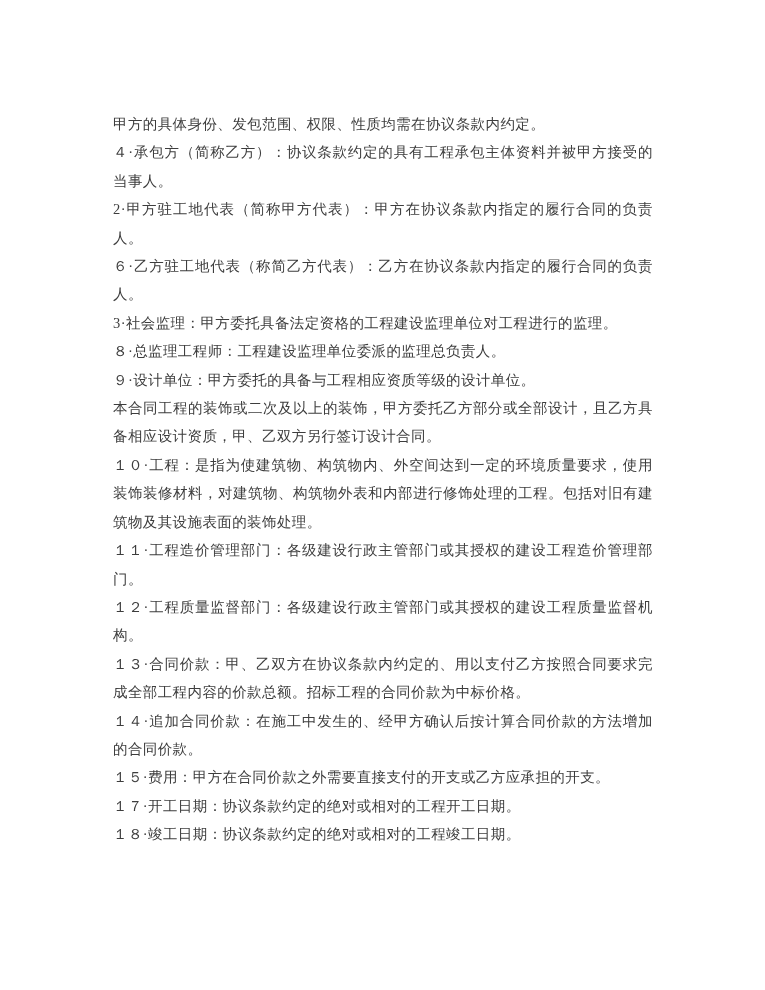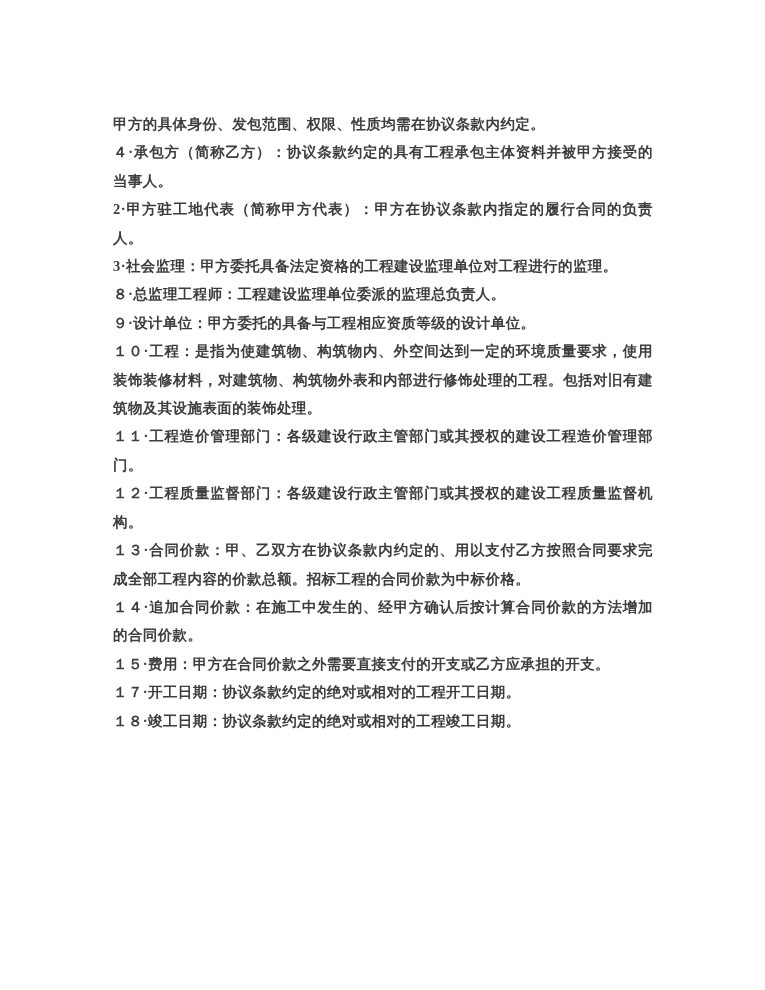--- a/index.html
+++ b/index.html
@@ -23,35 +23,37 @@
     }
     .content p {
       margin: 0;
       padding: 0;
       font-size: 14.5px;
       line-height: 28.4px;
       color: #3d3d3d;
       text-align: justify;
       text-justify: inter-character;
       letter-spacing: 0.4px;
-      font-weight: 700;
+      font-weight: 400;
       word-break: break-all;
     }
   </style>
 </head>
 <body>
 
 <div class="page">
   <div class="content">
     <p>甲方的具体身份、发包范围、权限、性质均需在协议条款内约定。</p>
     <p>４·承包方（简称乙方）：协议条款约定的具有工程承包主体资料并被甲方接受的当事人。</p>
     <p>2·甲方驻工地代表（简称甲方代表）：甲方在协议条款内指定的履行合同的负责人。</p>
+    <p>６·乙方驻工地代表（称简乙方代表）：乙方在协议条款内指定的履行合同的负责人。</p>
     <p>3·社会监理：甲方委托具备法定资格的工程建设监理单位对工程进行的监理。</p>
     <p>８·总监理工程师：工程建设监理单位委派的监理总负责人。</p>
     <p>９·设计单位：甲方委托的具备与工程相应资质等级的设计单位。</p>
+    <p>本合同工程的装饰或二次及以上的装饰，甲方委托乙方部分或全部设计，且乙方具备相应设计资质，甲、乙双方另行签订设计合同。</p>
     <p>１０·工程：是指为使建筑物、构筑物内、外空间达到一定的环境质量要求，使用装饰装修材料，对建筑物、构筑物外表和内部进行修饰处理的工程。包括对旧有建筑物及其设施表面的装饰处理。</p>
     <p>１１·工程造价管理部门：各级建设行政主管部门或其授权的建设工程造价管理部门。</p>
     <p>１２·工程质量监督部门：各级建设行政主管部门或其授权的建设工程质量监督机构。</p>
     <p>１３·合同价款：甲、乙双方在协议条款内约定的、用以支付乙方按照合同要求完成全部工程内容的价款总额。招标工程的合同价款为中标价格。</p>
     <p>１４·追加合同价款：在施工中发生的、经甲方确认后按计算合同价款的方法增加的合同价款。</p>
     <p>１５·费用：甲方在合同价款之外需要直接支付的开支或乙方应承担的开支。</p>
     <p>１７·开工日期：协议条款约定的绝对或相对的工程开工日期。</p>
     <p>１８·竣工日期：协议条款约定的绝对或相对的工程竣工日期。</p>
   </div>
 </div>

